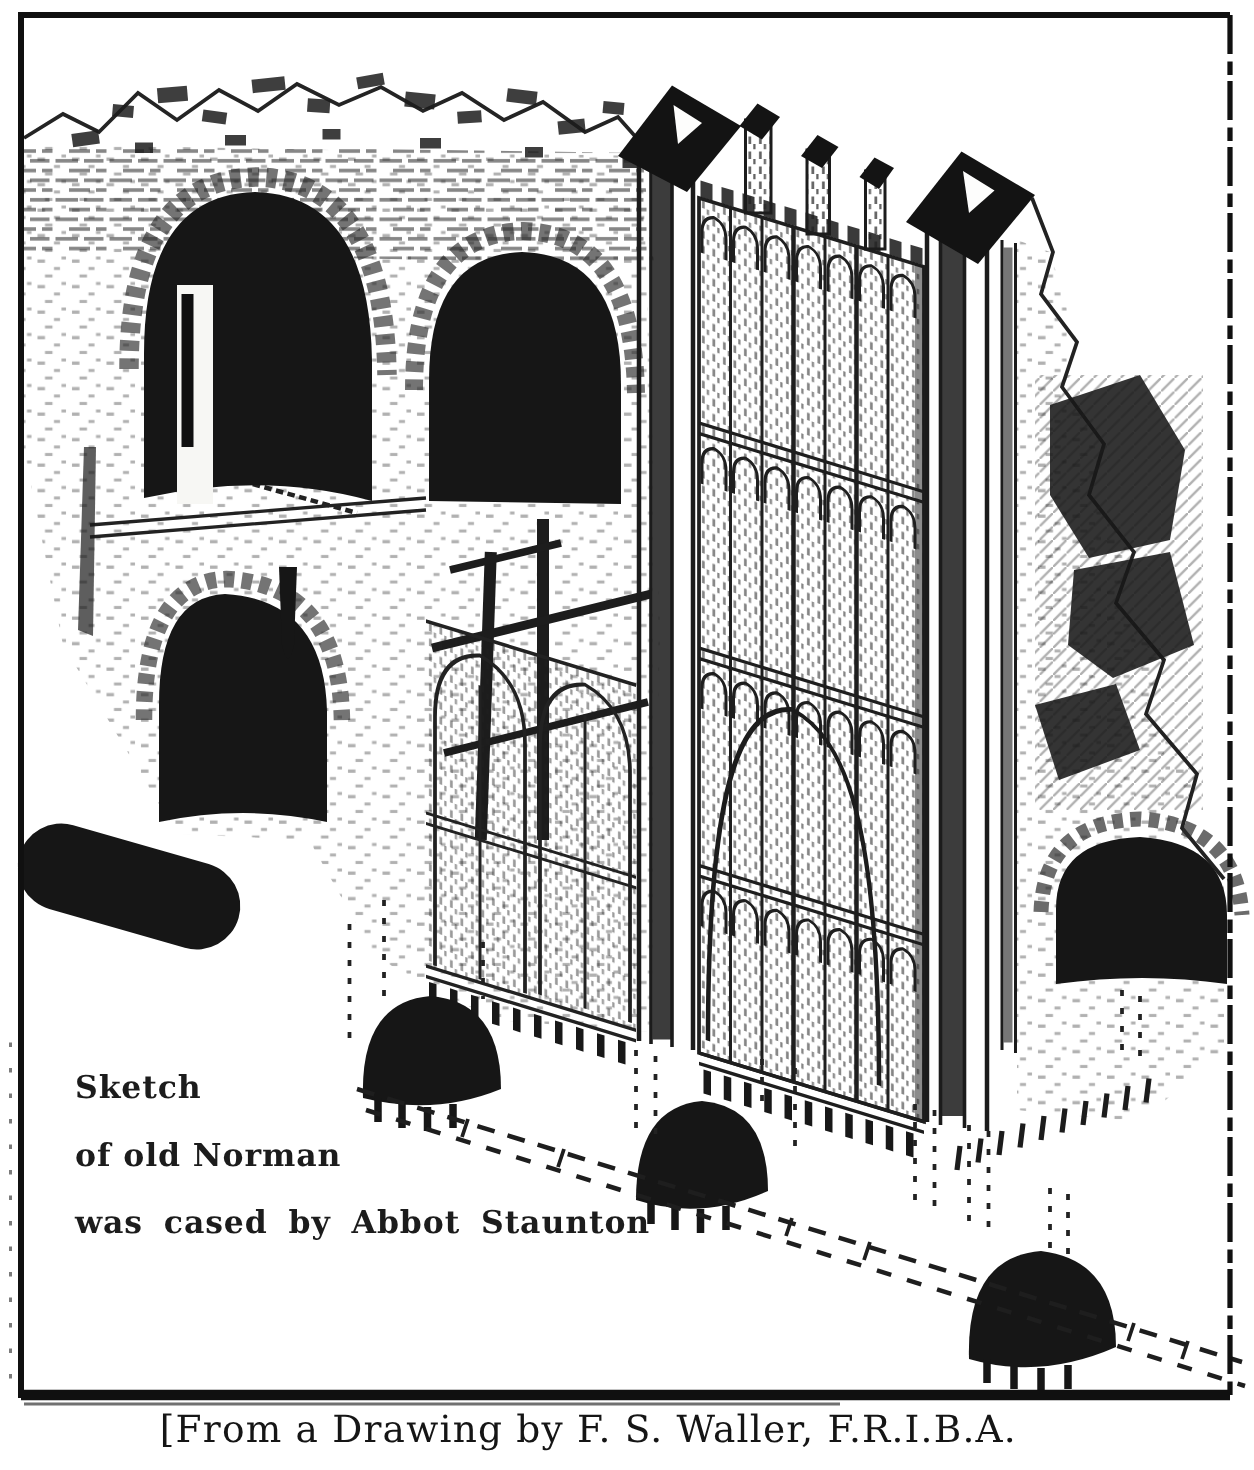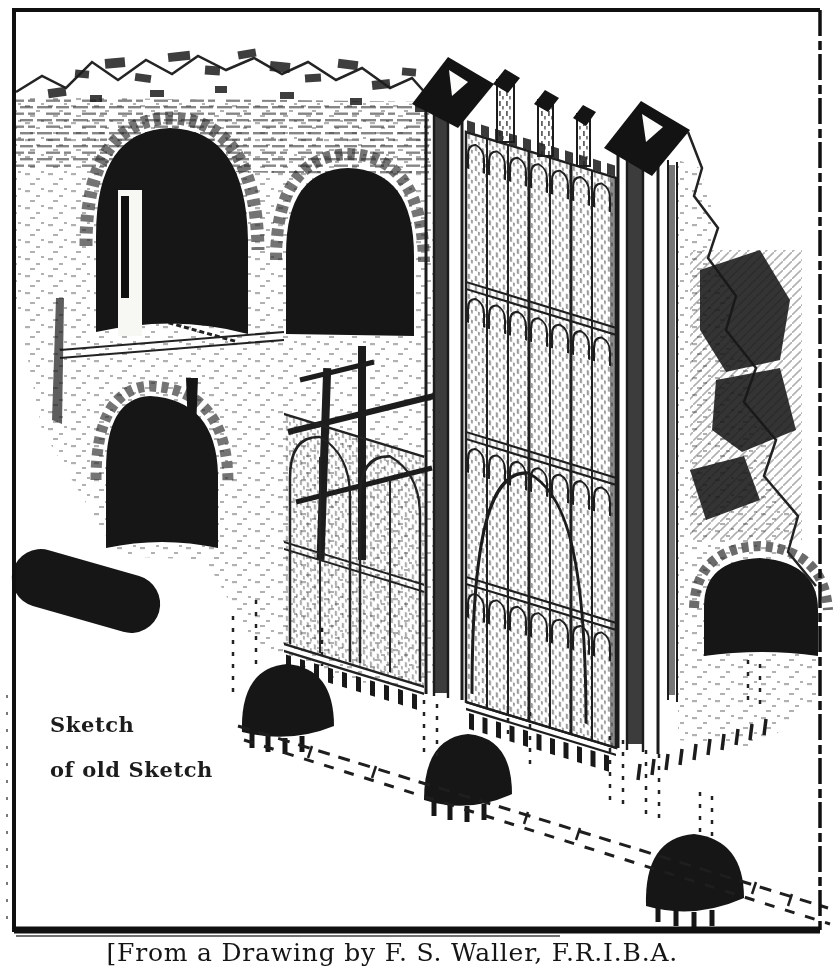--- a/index.html
+++ b/index.html
@@ -353,18 +353,19 @@
     <g fill="none" stroke="#101010">
       <path d="M14,932 L14,10 L820,10" stroke-width="4"></path>
       <path d="M820,10 L820,932" stroke-width="3.5" stroke-dasharray="26 5 9 4"></path>
       <path d="M14,930 L820,930" stroke-width="7"></path>
       <path d="M16,936 L560,936" stroke-width="2" opacity="0.6"></path>
     </g>
   </svg>
 
   <div class="annotation">
     <div class="ln1">Sketch</div>
-    <div class="ln2">of old Sketch</div>
+    <div class="ln2">of old Norman</div>
+    <div class="ln4">was cased by Abbot Staunton</div>
   </div>
 
   <div class="credit">[From a Drawing by F. S. Waller, F.R.I.B.A.</div>
 
 </div>
 
 </body></html>

